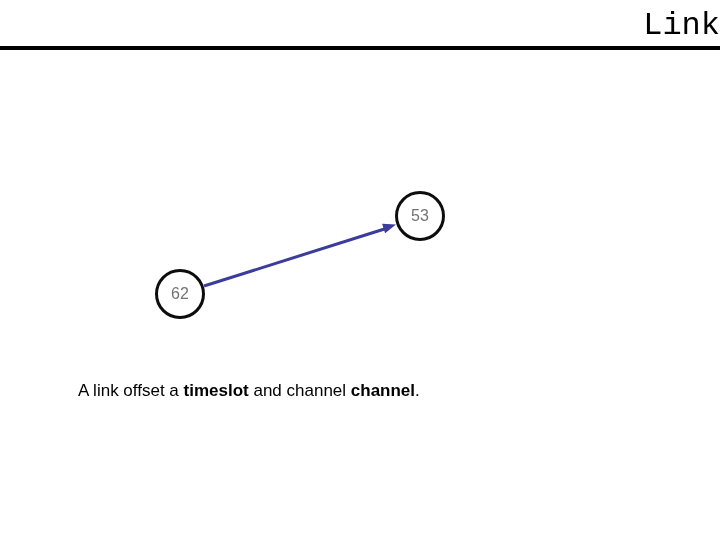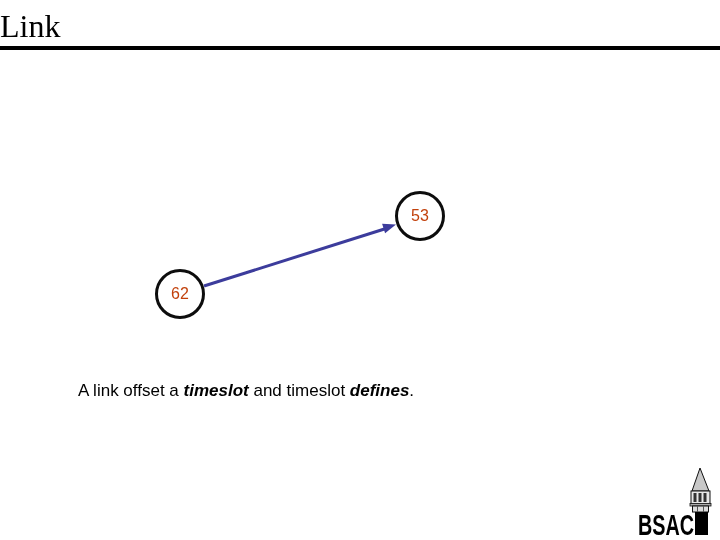--- a/index.html
+++ b/index.html
@@ -13,22 +13,22 @@
     width: 720px;
     height: 540px;
     background: #ffffff;
     overflow: hidden;
   }
   .slide-title {
     position: absolute;
     top: 8px;
     left: 0;
     right: 0;
-    text-align: left;
-    font-family: Liberation Serif, serif;
+    text-align: right;
+    font-family: Liberation Mono, monospace;
     font-size: 32px;
     line-height: 36px;
     color: #000000;
     font-weight: 400;
   }
   .title-rule {
     position: absolute;
     top: 46px;
     left: 0;
     width: 720px;
@@ -46,35 +46,35 @@
     position: absolute;
     width: 44px;
     height: 44px;
     border: 3px solid #0d0d0d;
     border-radius: 50%;
     background: #ffffff;
     display: flex;
     align-items: center;
     justify-content: center;
     font-size: 16px;
-    color: #c2410c;
+    color: #737373;
   }
   .node-53 { left: 395px; top: 191px; }
   .node-37 { left: 155px; top: 269px; }
   .caption {
     position: absolute;
     left: 78px;
     top: 380px;
     margin: 0;
     font-size: 17px;
     line-height: 21px;
     color: #000000;
     white-space: nowrap;
   }
-  .caption b { font-weight: 700; font-style: italic; }
+  .caption b { font-weight: 700; }
   .logo {
     position: absolute;
     left: 630px;
     top: 459px;
     width: 88px;
     height: 78px;
   }
 </style>
 </head>
 <body>
@@ -91,33 +91,16 @@
   </svg>
 
   <div class="node node-53">
     <span>53</span>
   </div>
 
   <div class="node node-37">
     <span>62</span>
   </div>
 
-  <p class="caption"><span>A link offset a </span><b>timeslot</b><span> and timeslot </span><b>defines</b><span>.</span></p>
+  <p class="caption"><span>A link offset a </span><b>timeslot</b><span> and channel </span><b>channel</b><span>.</span></p>
 
-  <div class="logo">
-    <svg viewBox="0 0 88 78" width="88" height="78" xmlns="http://www.w3.org/2000/svg">
-      <g>
-        <polygon points="70,9 62,32 79,32" fill="#c8c8c8" stroke="#111111" stroke-width="1"></polygon>
-        <rect x="61" y="32" width="19" height="13" fill="#e8e8e8" stroke="#111111" stroke-width="1"></rect>
-        <rect x="63.5" y="34" width="3" height="9" fill="#333333"></rect>
-        <rect x="68.5" y="34" width="3" height="9" fill="#333333"></rect>
-        <rect x="73.5" y="34" width="3" height="9" fill="#333333"></rect>
-        <rect x="60" y="44.5" width="21" height="2.5" fill="#aaaaaa" stroke="#111111" stroke-width="0.8"></rect>
-        <rect x="62.5" y="47" width="16" height="6" fill="#dddddd" stroke="#111111" stroke-width="1"></rect>
-        <line x1="67.5" y1="47" x2="67.5" y2="53" stroke="#555555" stroke-width="1"></line>
-        <line x1="73.5" y1="47" x2="73.5" y2="53" stroke="#555555" stroke-width="1"></line>
-        <rect x="65" y="53" width="13" height="23" fill="#000000"></rect>
-      </g>
-      <text x="8" y="75.5" font-family="Liberation Sans, sans-serif" font-size="29" font-weight="bold" fill="#000000" textLength="56" lengthAdjust="spacingAndGlyphs">BSAC</text>
-    </svg>
-  </div>
 
 </div>
 
 </body></html>

